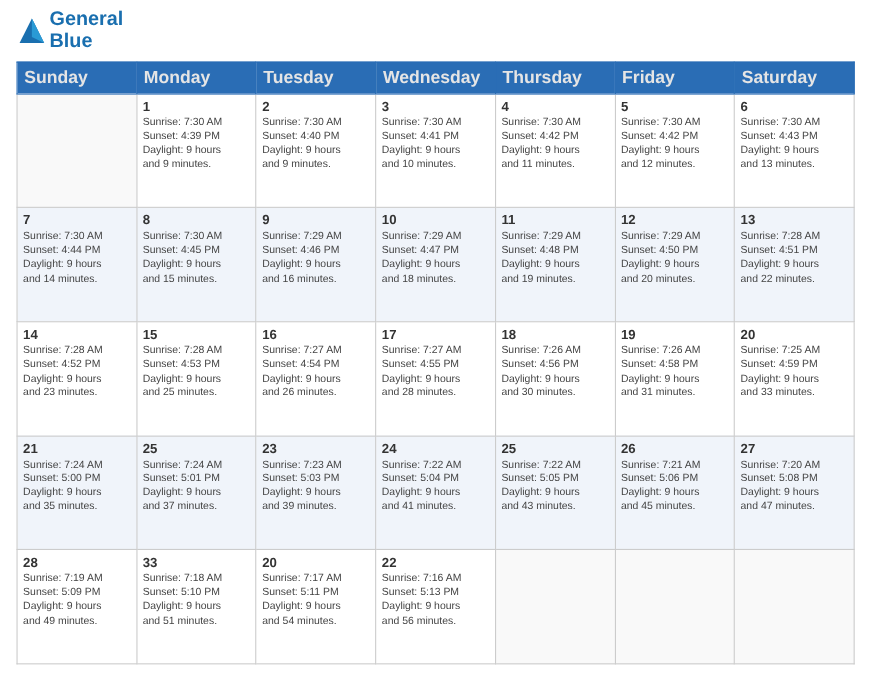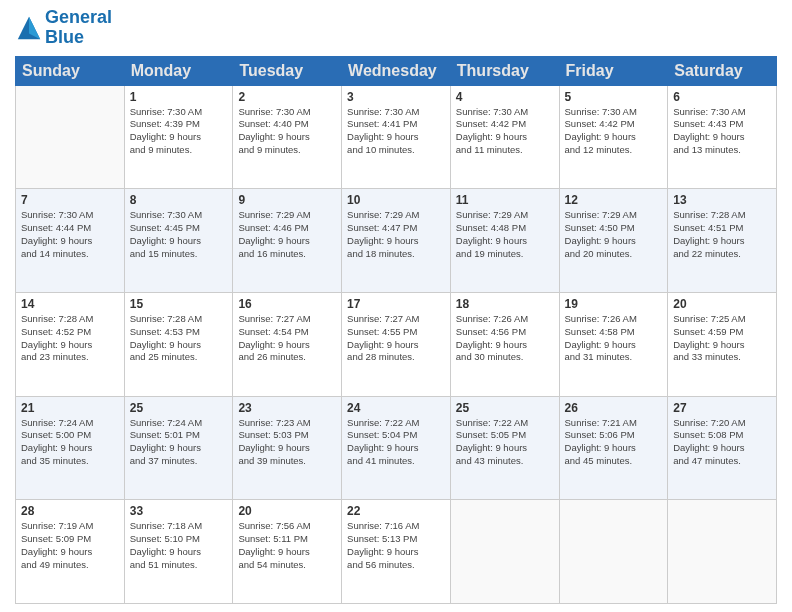--- a/index.html
+++ b/index.html
@@ -330,21 +330,21 @@
           </td>
           <td>
             <span class="cell-day">33</span>
             <div class="cell-info" style="white-space: pre-line;">Sunrise: 7:18 AM
 Sunset: 5:10 PM
 Daylight: 9 hours
 and 51 minutes.</div>
           </td>
           <td>
             <span class="cell-day">20</span>
-            <div class="cell-info" style="white-space: pre-line;">Sunrise: 7:56 AM
+            <div class="cell-info" style="white-space: pre-line;">Sunrise: 7:17 AM
 Sunset: 5:11 PM
 Daylight: 9 hours
 and 54 minutes.</div>
           </td>
           <td>
             <span class="cell-day">22</span>
             <div class="cell-info" style="white-space: pre-line;">Sunrise: 7:16 AM
 Sunset: 5:13 PM
 Daylight: 9 hours
 and 56 minutes.</div>

